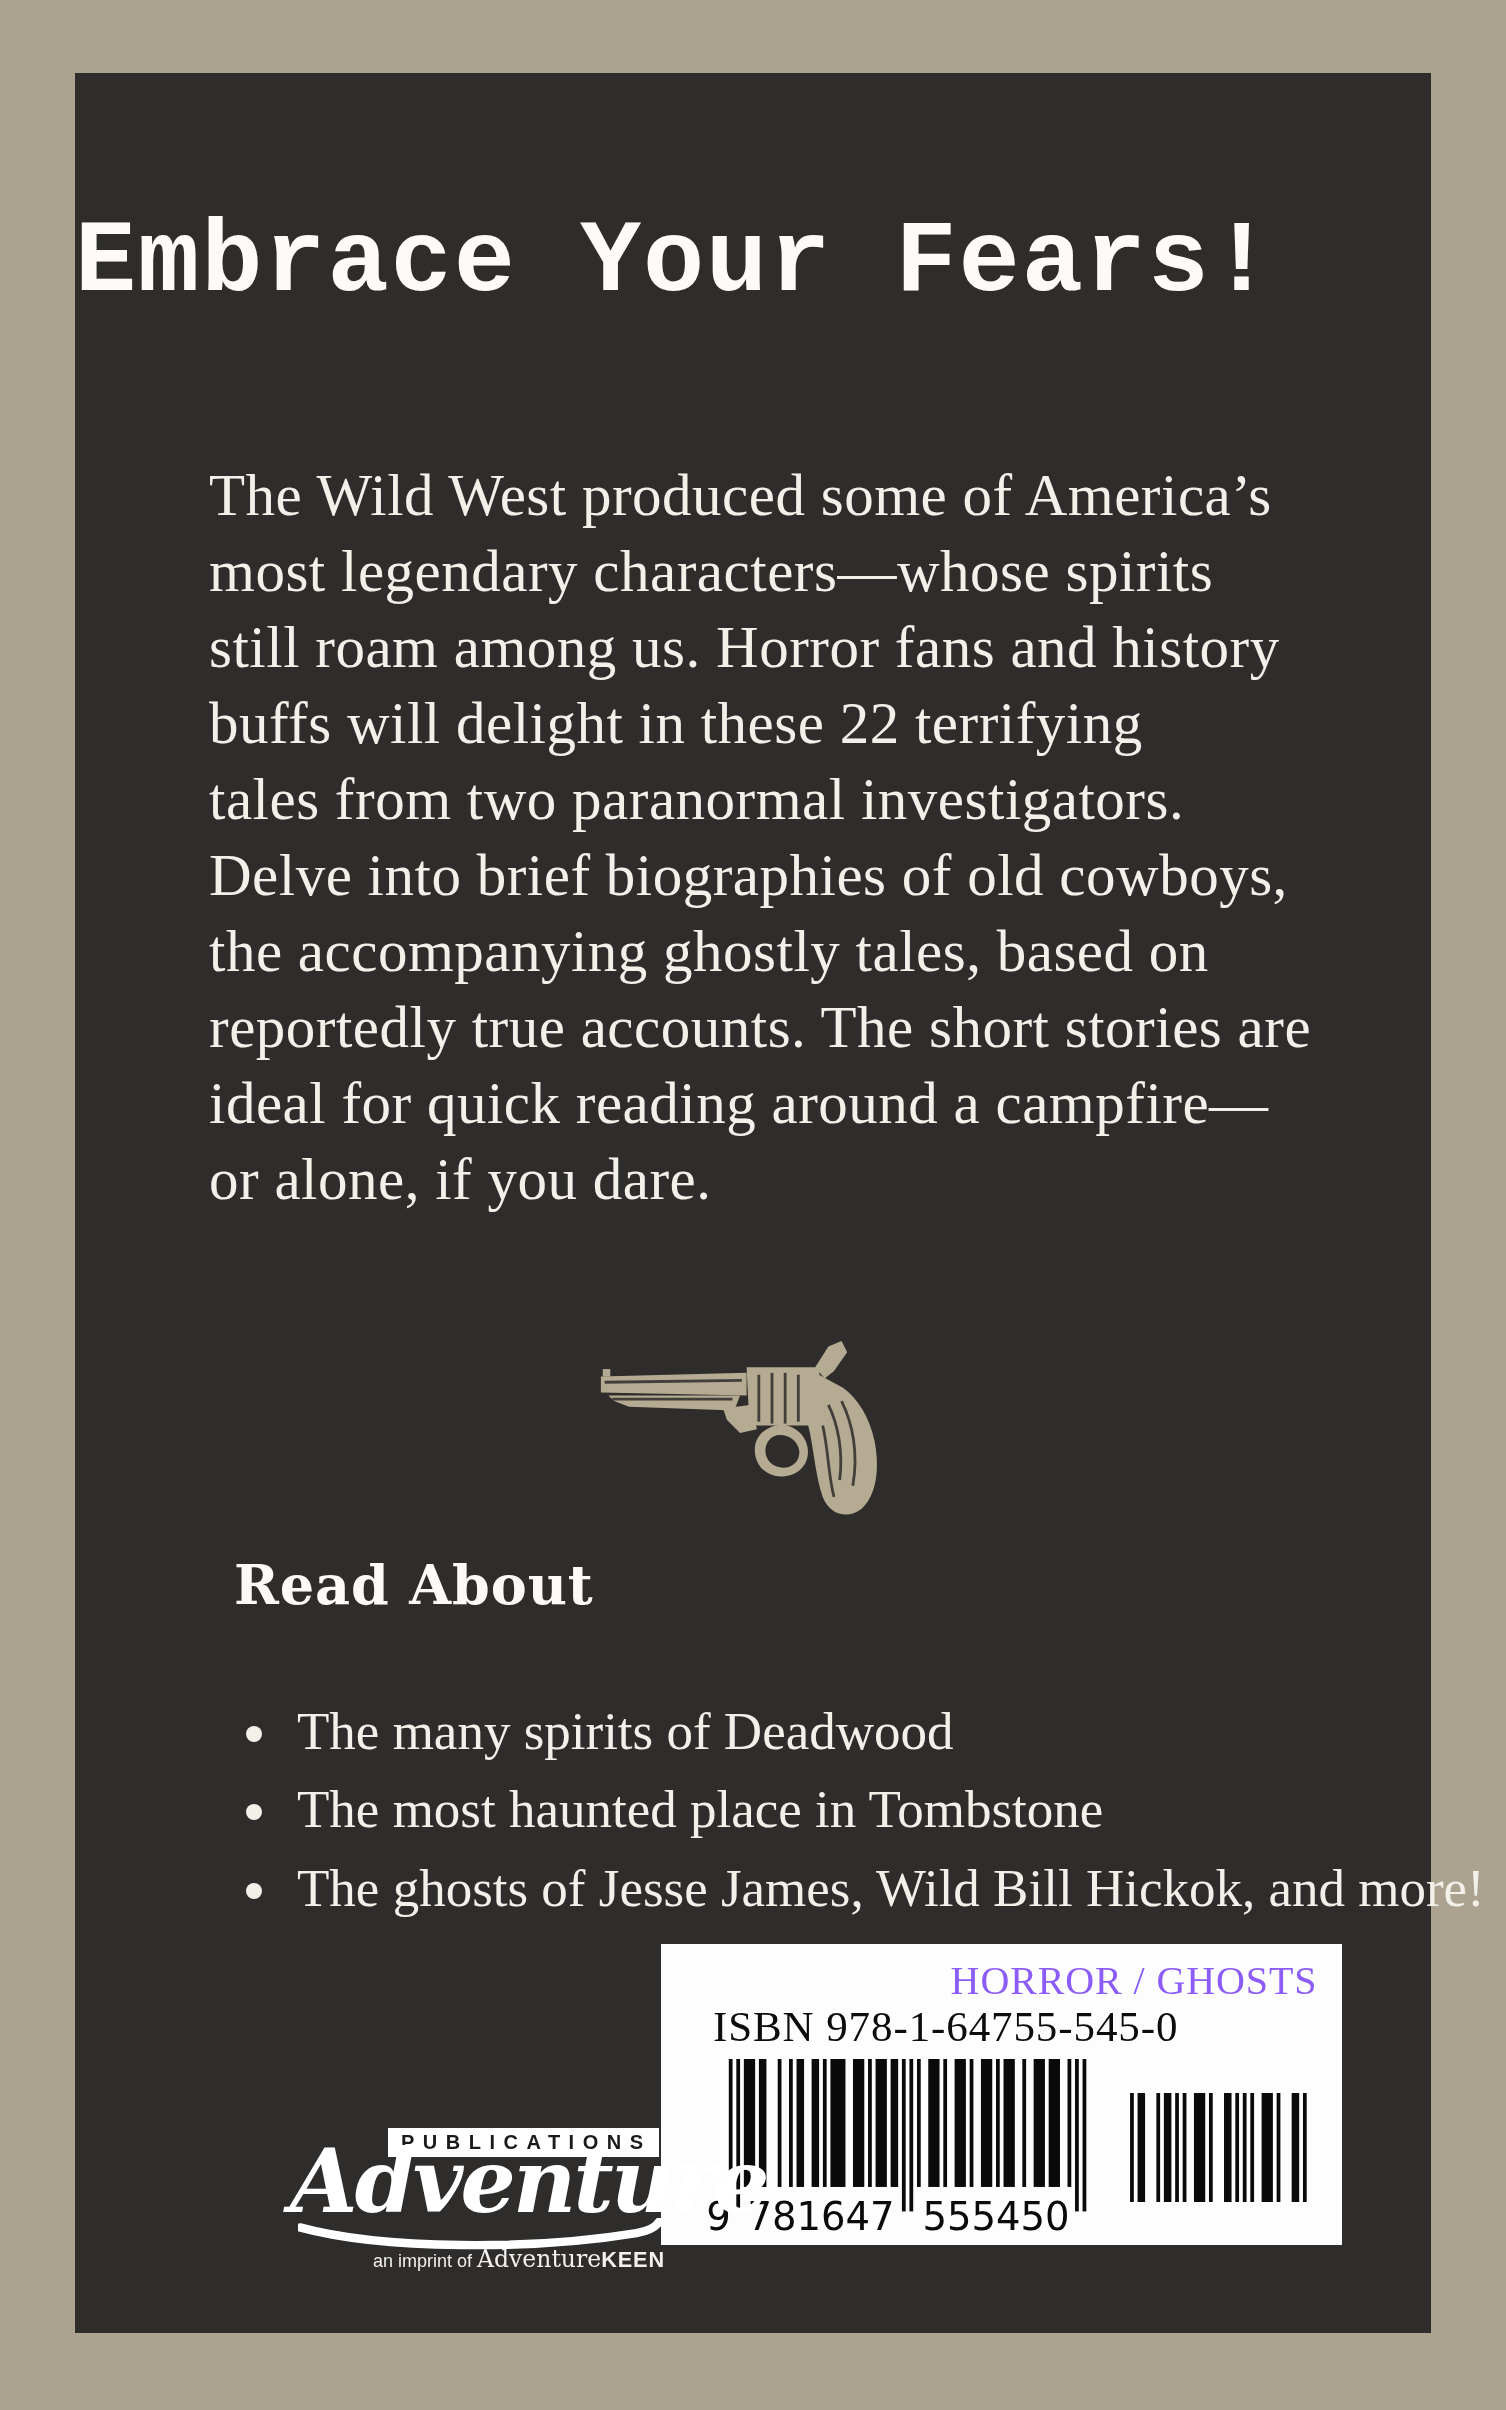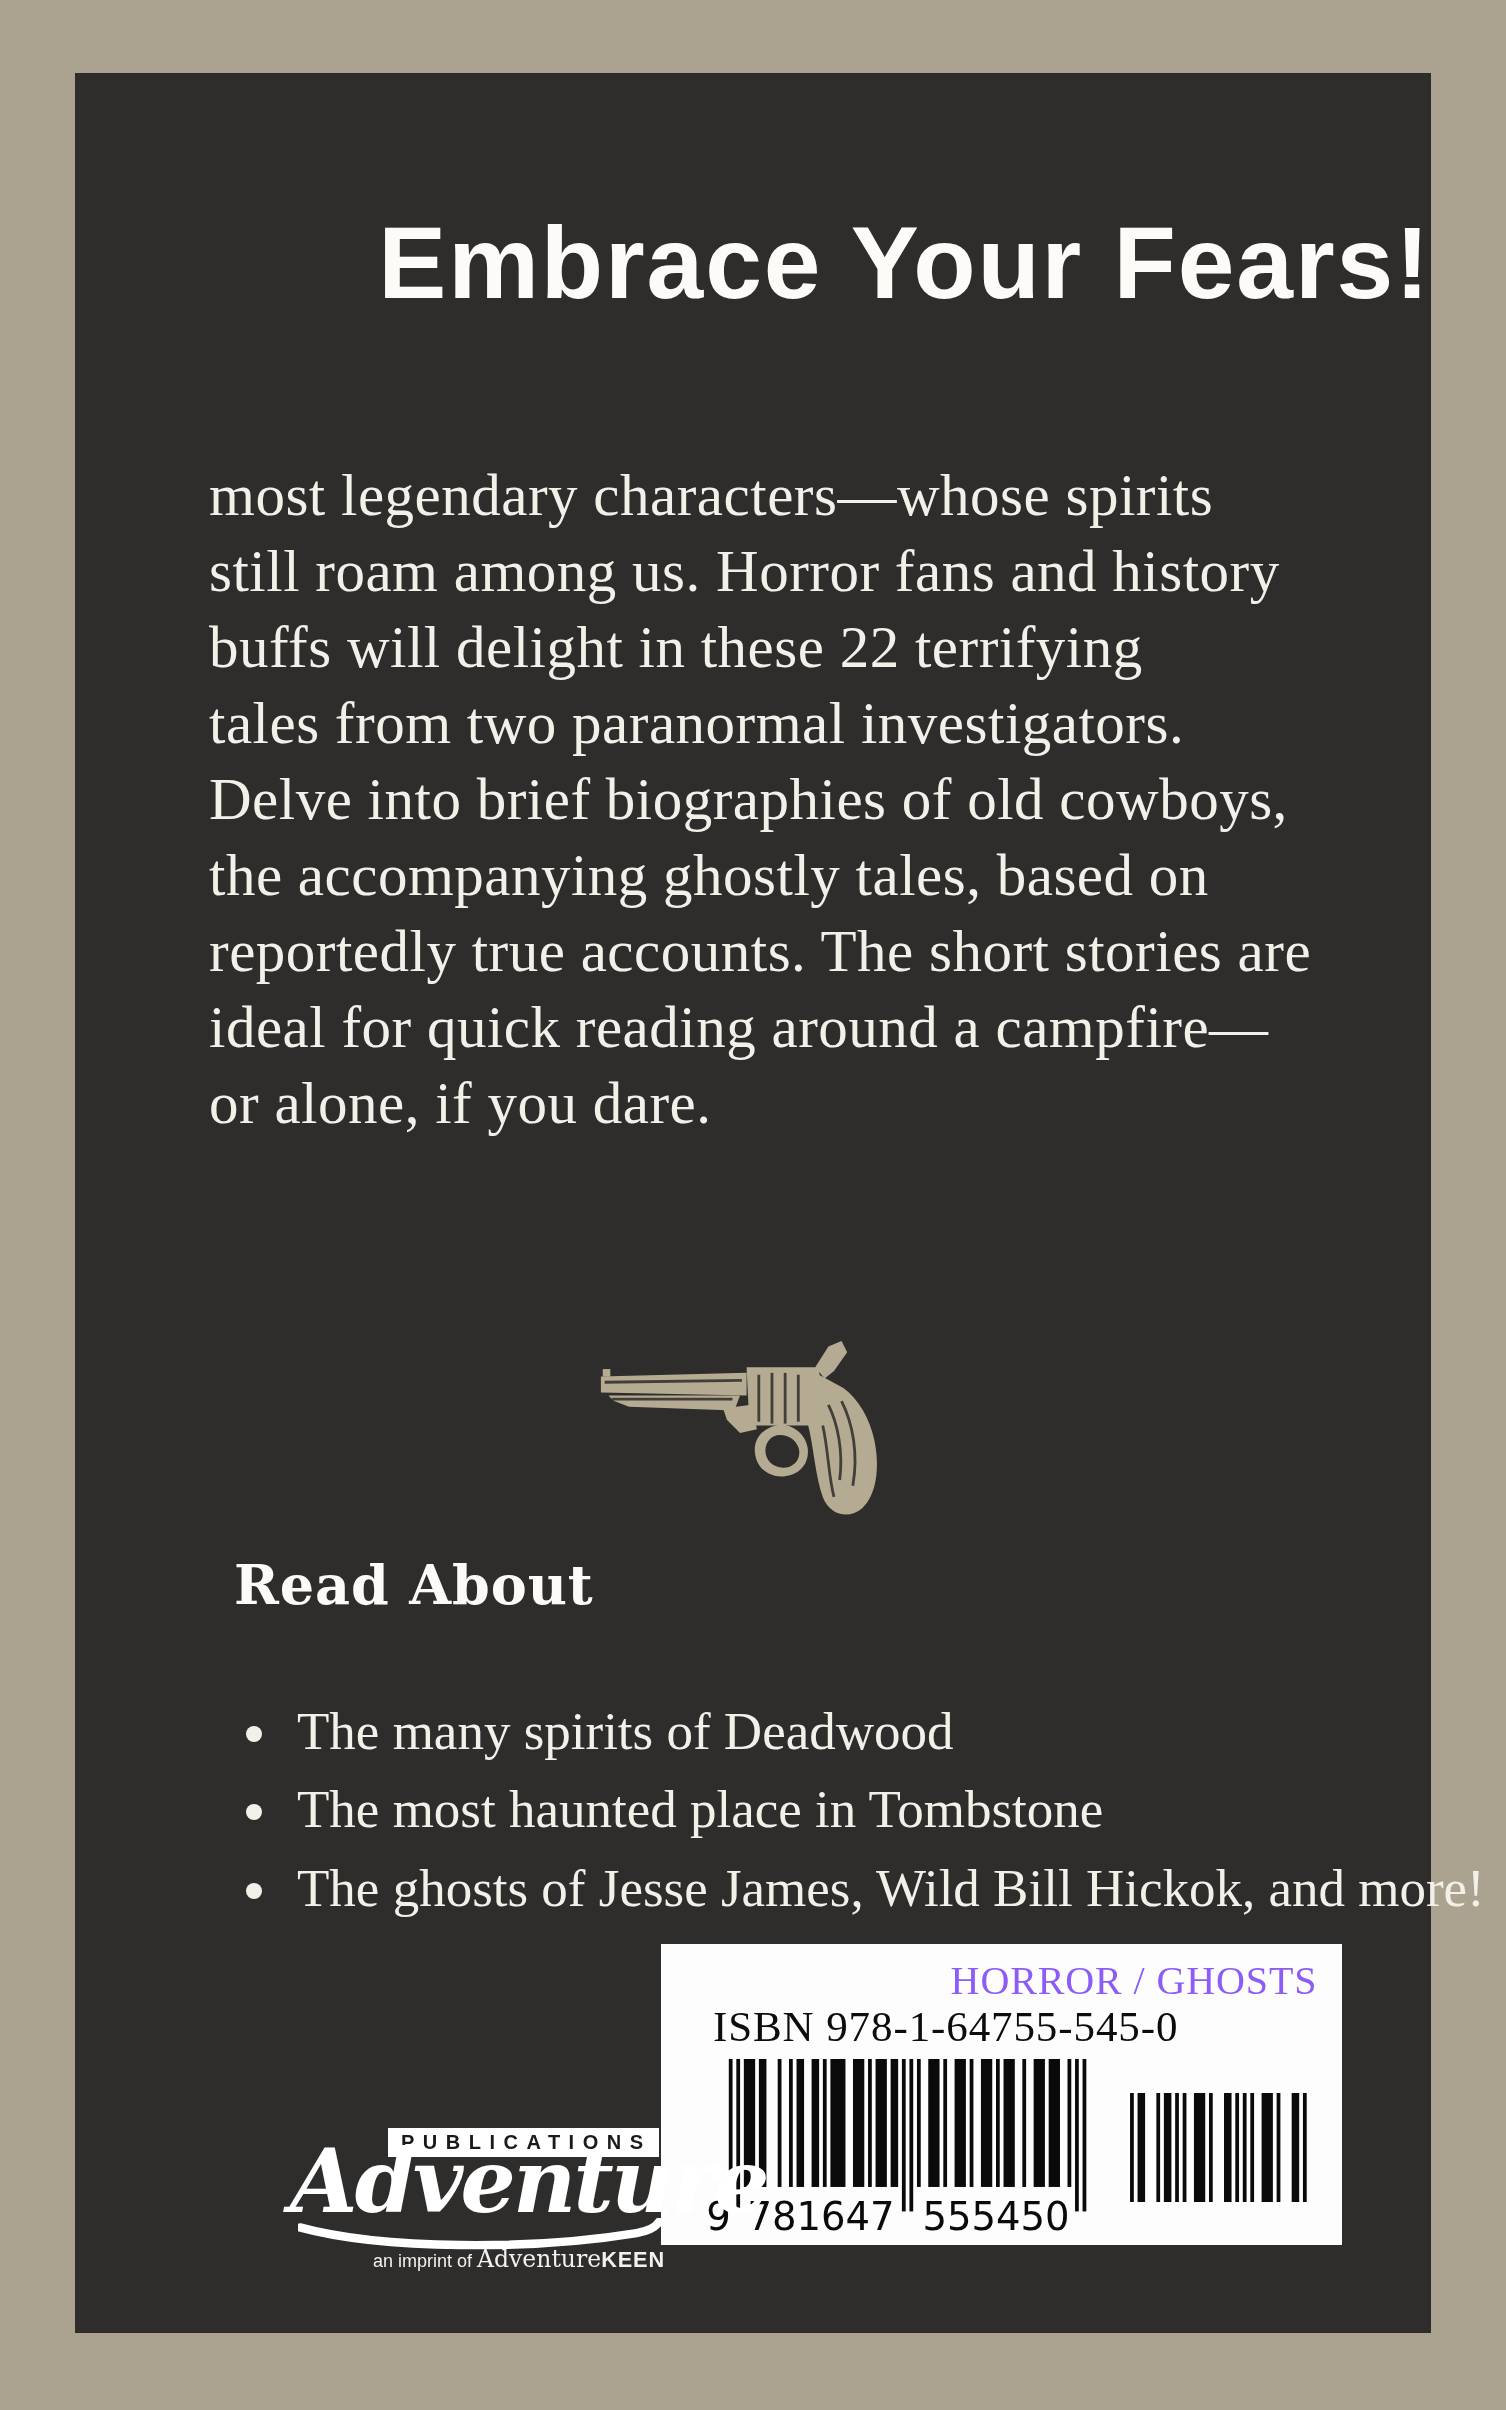--- a/index.html
+++ b/index.html
@@ -17,23 +17,23 @@
     left: 75px; top: 73px;
     width: 1356px; height: 2260px;
     background: #2e2d2b;
   }
 
   
   .title {
     position: absolute;
     left: 0; top: 132px;
     width: 100%;
-    text-align: right;
+    text-align: left;
     color: #fcfbf8;
-    font-family: Liberation Sans, sans-serif;
+    font-family: Liberation Mono, monospace;
     font-weight: 700;
     font-size: 102px;
     letter-spacing: 1.9px;
     white-space: nowrap;
   }
 
   
   .description {
     position: absolute;
     left: 134px; top: 384px;
@@ -180,20 +180,21 @@
   }
 </style>
 </head>
 <body>
 
 <div class="cover">
 
   <div class="title">Embrace Your Fears!</div>
 
   <div class="description">
+    <span class="line">The Wild West produced some of America’s</span>
     <span class="line">most legendary characters—whose spirits</span>
     <span class="line">still roam among us. Horror fans and history</span>
     <span class="line">buffs will delight in these 22 terrifying</span>
     <span class="line">tales from two paranormal investigators.</span>
     <span class="line">Delve into brief biographies of old cowboys,</span>
     <span class="line">the accompanying ghostly tales, based on</span>
     <span class="line">reportedly true accounts. The short stories are</span>
     <span class="line">ideal for quick reading around a campfire—</span>
     <span class="line">or alone, if you dare.</span>
   </div>

